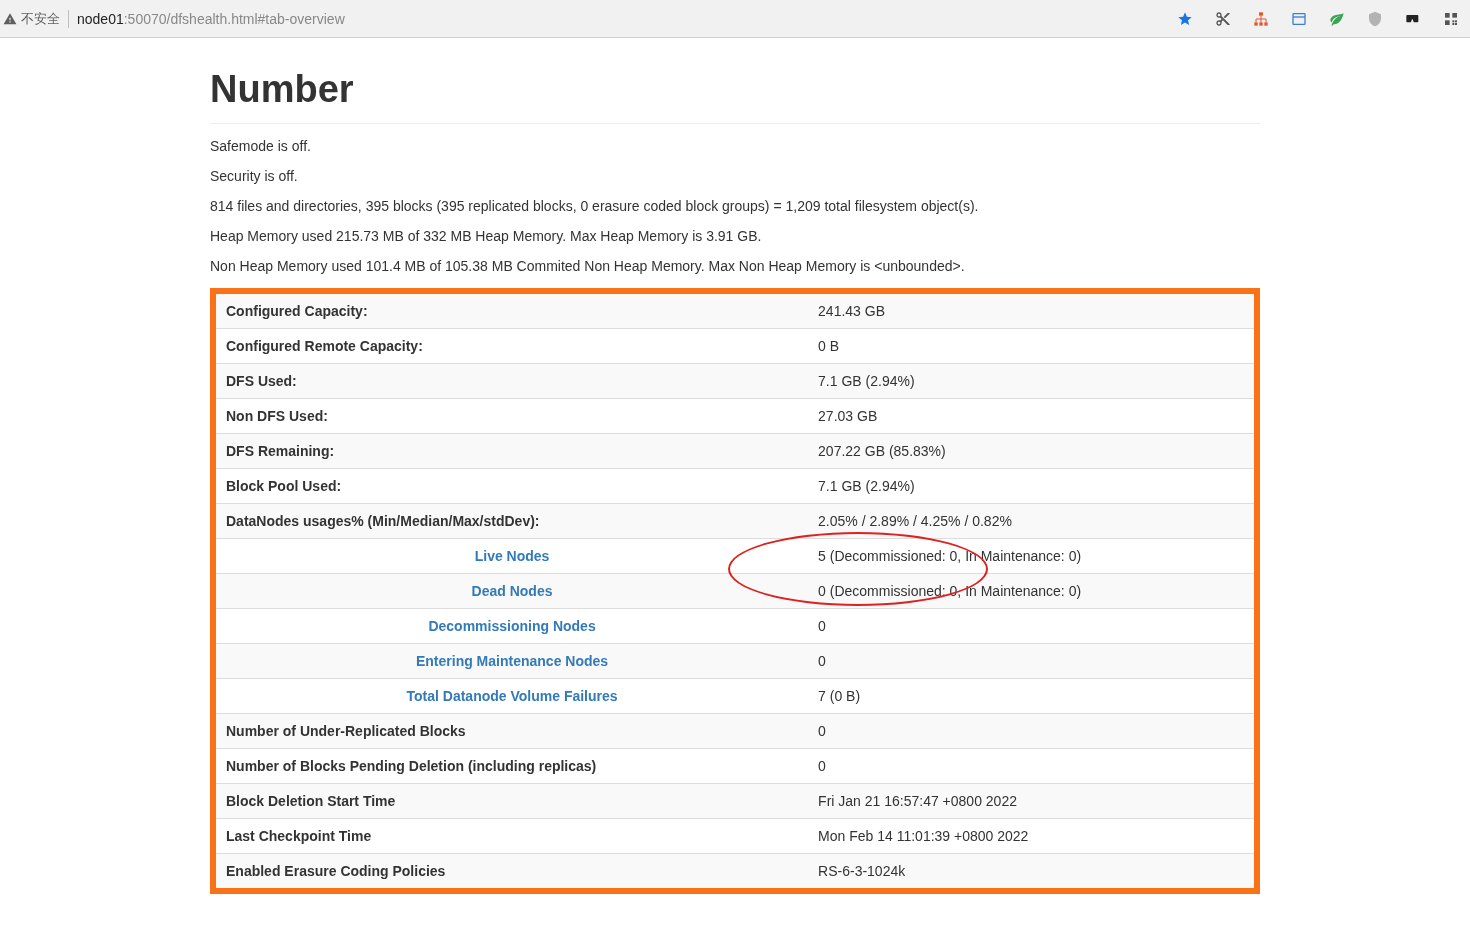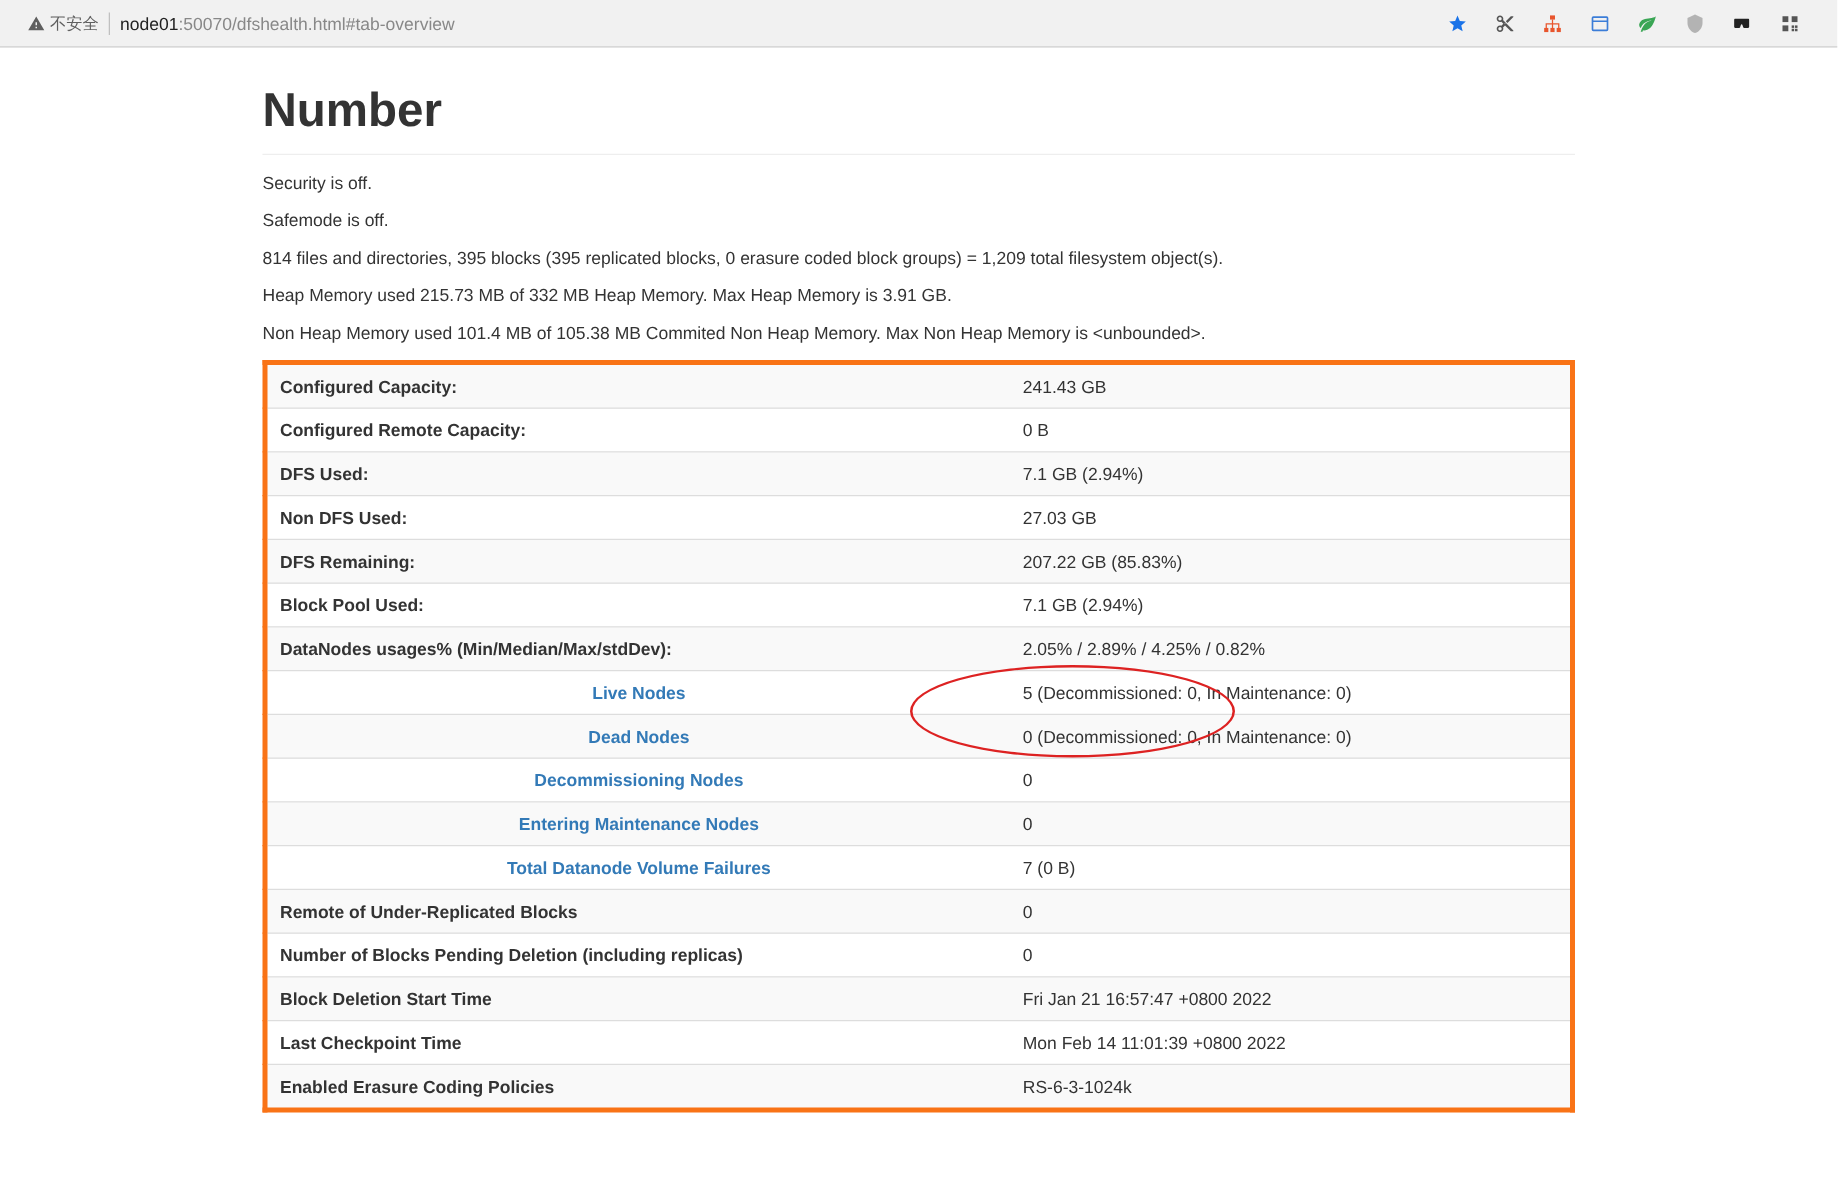--- a/index.html
+++ b/index.html
@@ -12,21 +12,21 @@
       font-size: 14px;
       color: #333;
       background: #fff;
     }
     .browser-bar {
       height: 38px;
       background: #f1f1f1;
       border-bottom: 1px solid #d0d0d0;
       display: flex;
       align-items: center;
-      padding: 0 22px;
+      padding: 0 3px;
       gap: 8px;
     }
     .insecure-badge {
       display: flex;
       align-items: center;
       gap: 4px;
       color: #5f5f5f;
       font-size: 13px;
     }
     .insecure-badge svg {
@@ -78,21 +78,21 @@
     }
     p.status-line {
       margin: 14px 0;
       font-size: 14px;
       color: #333;
     }
     table.summary {
       width: 100%;
       border-collapse: collapse;
       margin-top: 6px;
-      border: 4px solid #f97316;
+      border: 6px solid #f97316;
       padding-left: 40px;
     }
     table.summary tr:nth-child(odd) {
       background: #f9f9f9;
     }
     table.summary tr:nth-child(even) {
       background: #fff;
     }
     table.summary td {
       padding: 9px 10px;
@@ -190,22 +190,22 @@
           <rect x="18" y="14" width="3" height="3"></rect>
         </svg>
     </div>
   </div>
 </div>
 
 <div class="content-wrap">
   <div class="content">
     <h1 class="page-header">Number</h1>
 
+    <p class="status-line">Safemode is off.</p>
     <p class="status-line">Security is off.</p>
-    <p class="status-line">Safemode is off.</p>
     <p class="status-line">814 files and directories, 395 blocks (395 replicated blocks, 0 erasure coded block groups) = 1,209 total filesystem object(s).</p>
     <p class="status-line">Heap Memory used 215.73 MB of 332 MB Heap Memory. Max Heap Memory is 3.91 GB.</p>
     <p class="status-line">Non Heap Memory used 101.4 MB of 105.38 MB Commited Non Heap Memory. Max Non Heap Memory is &lt;unbounded&gt;.</p>
 
     <table class="summary">
       <tbody id="summary-body">
           <tr>
             <td>Configured Capacity:</td>
             <td>241.43 GB</td>
           </tr>
@@ -247,21 +247,21 @@
           </tr>
           <tr class="link-row">
             <td><a href="#">Entering Maintenance Nodes</a></td>
             <td>0</td>
           </tr>
           <tr class="link-row">
             <td><a href="#">Total Datanode Volume Failures</a></td>
             <td>7 (0 B)</td>
           </tr>
           <tr>
-            <td>Remote of Under-Replicated Blocks</td>
+            <td>Number of Under-Replicated Blocks</td>
             <td>0</td>
           </tr>
           <tr>
             <td>Number of Blocks Pending Deletion (including replicas)</td>
             <td>0</td>
           </tr>
           <tr>
             <td>Block Deletion Start Time</td>
             <td>Fri Jan 21 16:57:47 +0800 2022</td>
           </tr>

